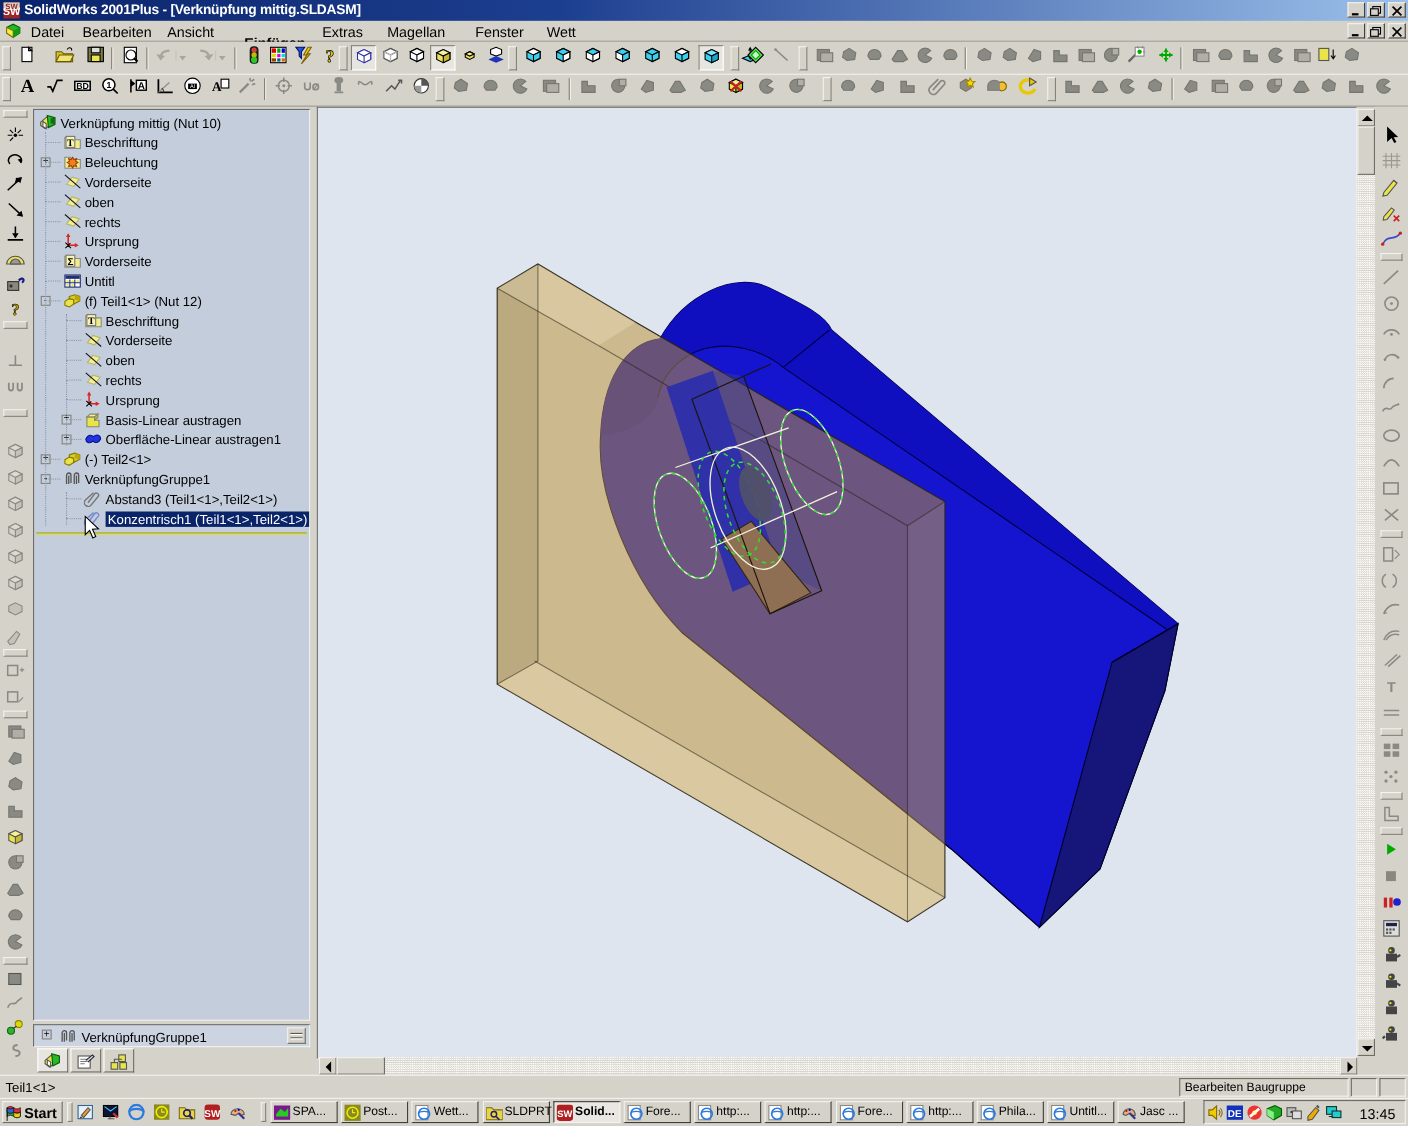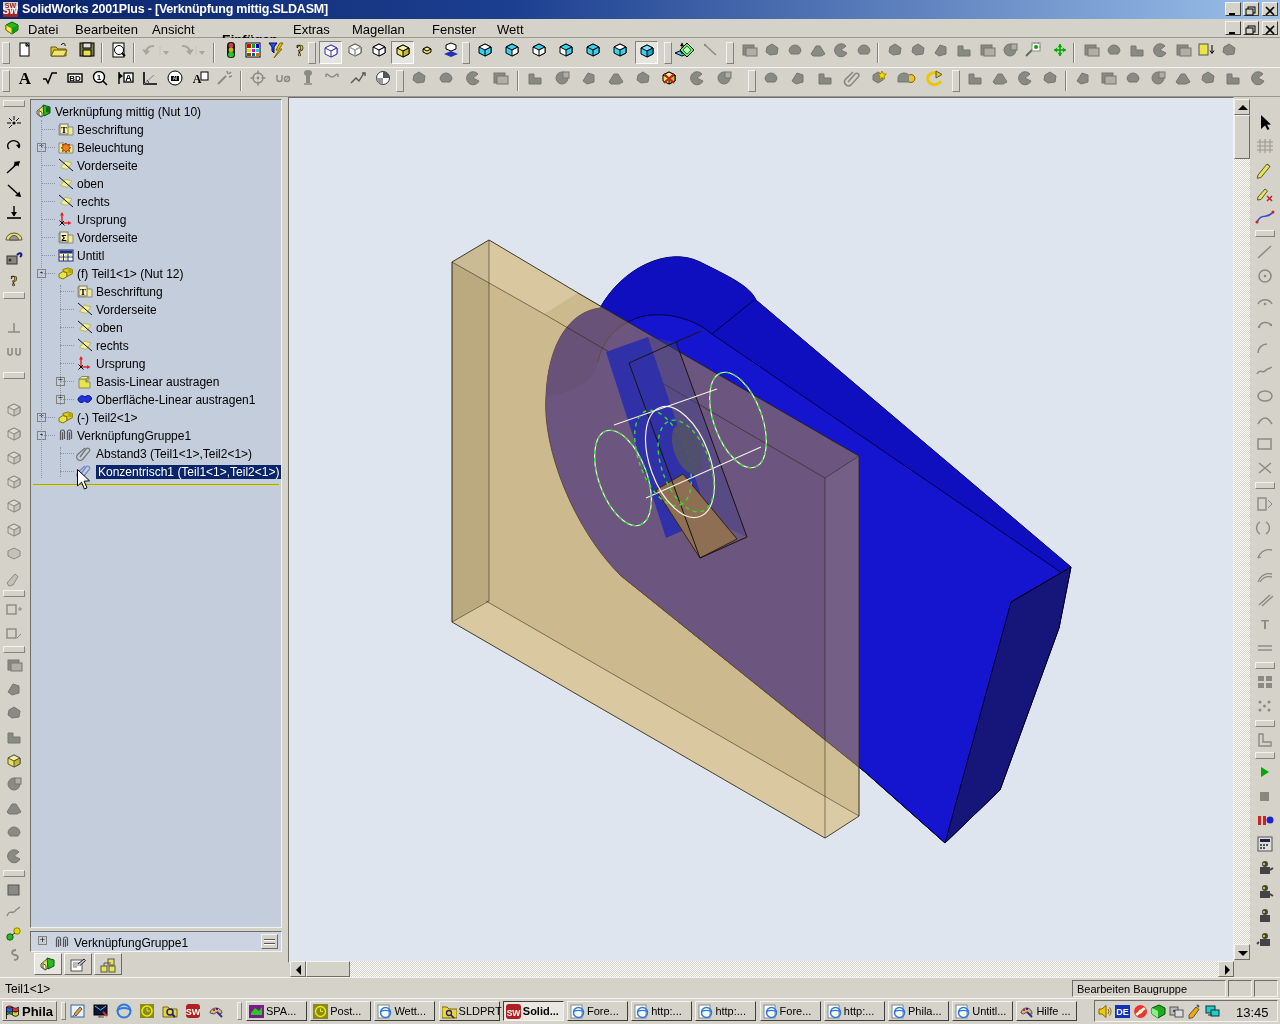--- a/index.html
+++ b/index.html
@@ -1092,21 +1092,21 @@
 <div class="abs raised" style="left:2px;top:1001px;width:55px;height:20px;background:#d5d2c9;">
 <span style="position:absolute;left:1px;top:1px;"><svg width="17" height="17" viewBox="0 0 17 17" style="">
         <g transform="translate(0.5,1)">
 <path d="M2 3 C4 1.5 6 1.5 8 3 C10 4.5 12 4.5 14 3 L14 7 C12 8.5 10 8.5 8 7 C6 5.5 4 5.5 2 7 Z" fill="#e03030" stroke="#000" stroke-width="0.6"></path>
 <path d="M2 7 C4 5.5 6 5.5 8 7 C10 8.5 12 8.5 14 7 L14 11 C12 12.5 10 12.5 8 11 C6 9.5 4 9.5 2 11 Z" fill="#30a030" stroke="#000" stroke-width="0.6"></path>
 <path d="M2 3 L2 15" stroke="#000" stroke-width="0.8"></path>
 <path d="M8 3 C10 4.5 12 4.5 14 3 L14 7 C12 8.5 10 8.5 8 7 Z" fill="#3060e0" stroke="#000" stroke-width="0.6" transform="translate(-6,0)"></path>
 <path d="M8 7 C10 8.5 12 8.5 14 7 L14 11 C12 12.5 10 12.5 8 11 Z" fill="#e0d020" stroke="#000" stroke-width="0.6"></path>
 </g>
       </svg></span>
-    <span style="position:absolute;left:19px;top:2px;font-size:13px;font-weight:bold;">Phila</span>
+    <span style="position:absolute;left:19px;top:2px;font-size:13px;font-weight:bold;">Start</span>
   </div>
 <div class="grip" style="left:61px;top:1002px;width:5px;height:18px;"></div>
 <span class="abs" style="left:70px;top:1003px;width:16px;height:16px;"><svg width="16" height="16" viewBox="0 0 16 16" style="">
       <rect x="1" y="2" width="13" height="12" fill="#e8f0fa" stroke="#369"></rect>
       <path d="M4 11 L10 4 l2 2 -6 7 z" fill="#e8a030" stroke="#555"></path>
       <path d="M3 12 l2 1 -2.5 .8 z" fill="#333"></path>
     </svg></span>
 <span class="abs" style="left:93px;top:1003px;width:16px;height:16px;"><svg width="16" height="16" viewBox="0 0 16 16" style="">
       <rect x="1" y="2" width="13" height="10" fill="#113" stroke="#000"></rect>
       <path d="M2 3 l5.5 4 5.5 -4" stroke="#3cf" fill="none"></path>
@@ -1232,21 +1232,21 @@
       </svg></span>
 <span style="position:absolute;left:19px;top:3px;white-space:nowrap;">Untitl...</span>
   </div>
 <div class="abs" style="left:1016.4000000000003px;top:1001px;width:61px;height:20px;background:#d5d2c9;border:1px solid;border-color:#f4f2ee #403e3a #403e3a #f4f2ee;font-size:11px;">
 <span style="position:absolute;left:2px;top:2px;"><svg width="15" height="15" viewBox="0 0 15 15" style="">
         <path d="M2 9 a5.5 5.5 0 1 1 11 1 l-3 0 -2 -2 -3.5 2 z" fill="#e0b080" stroke="#555"></path>
         <path d="M8 8 l5 5" stroke="#338" stroke-width="2"></path>
         <circle cx="5" cy="6" r="1" fill="#d00"></circle>
         <circle cx="8" cy="5" r="1" fill="#00d"></circle>
       </svg></span>
-<span style="position:absolute;left:19px;top:3px;white-space:nowrap;">Hilfe ...</span>
+<span style="position:absolute;left:19px;top:3px;white-space:nowrap;">Jasc ...</span>
   </div>
 <div class="abs sunken" style="left:1094px;top:1000px;width:184px;height:22px;"></div>
 <span class="abs" style="left:1097px;top:1004px;width:15px;height:15px;"><svg width="15" height="15" viewBox="0 0 15 15" style="">
       <path d="M2 5 h3 l4 -3.5 v12 l-4 -3.5 H2 Z" fill="#ec0" stroke="#860"></path>
       <path d="M11 5 a4 4 0 0 1 0 5 M12.5 3.5 a6 6 0 0 1 0 8" fill="none" stroke="#860"></path>
     </svg></span>
 <span class="abs" style="left:1115px;top:1004px;width:15px;height:15px;"><svg width="15" height="15" viewBox="0 0 15 15" style="">
       <rect x="0" y="1" width="15" height="13" fill="#1133bb"></rect>
       <text x="7.5" y="11" font-size="9" font-weight="bold" fill="#fff" text-anchor="middle">DE</text>
     </svg></span>

